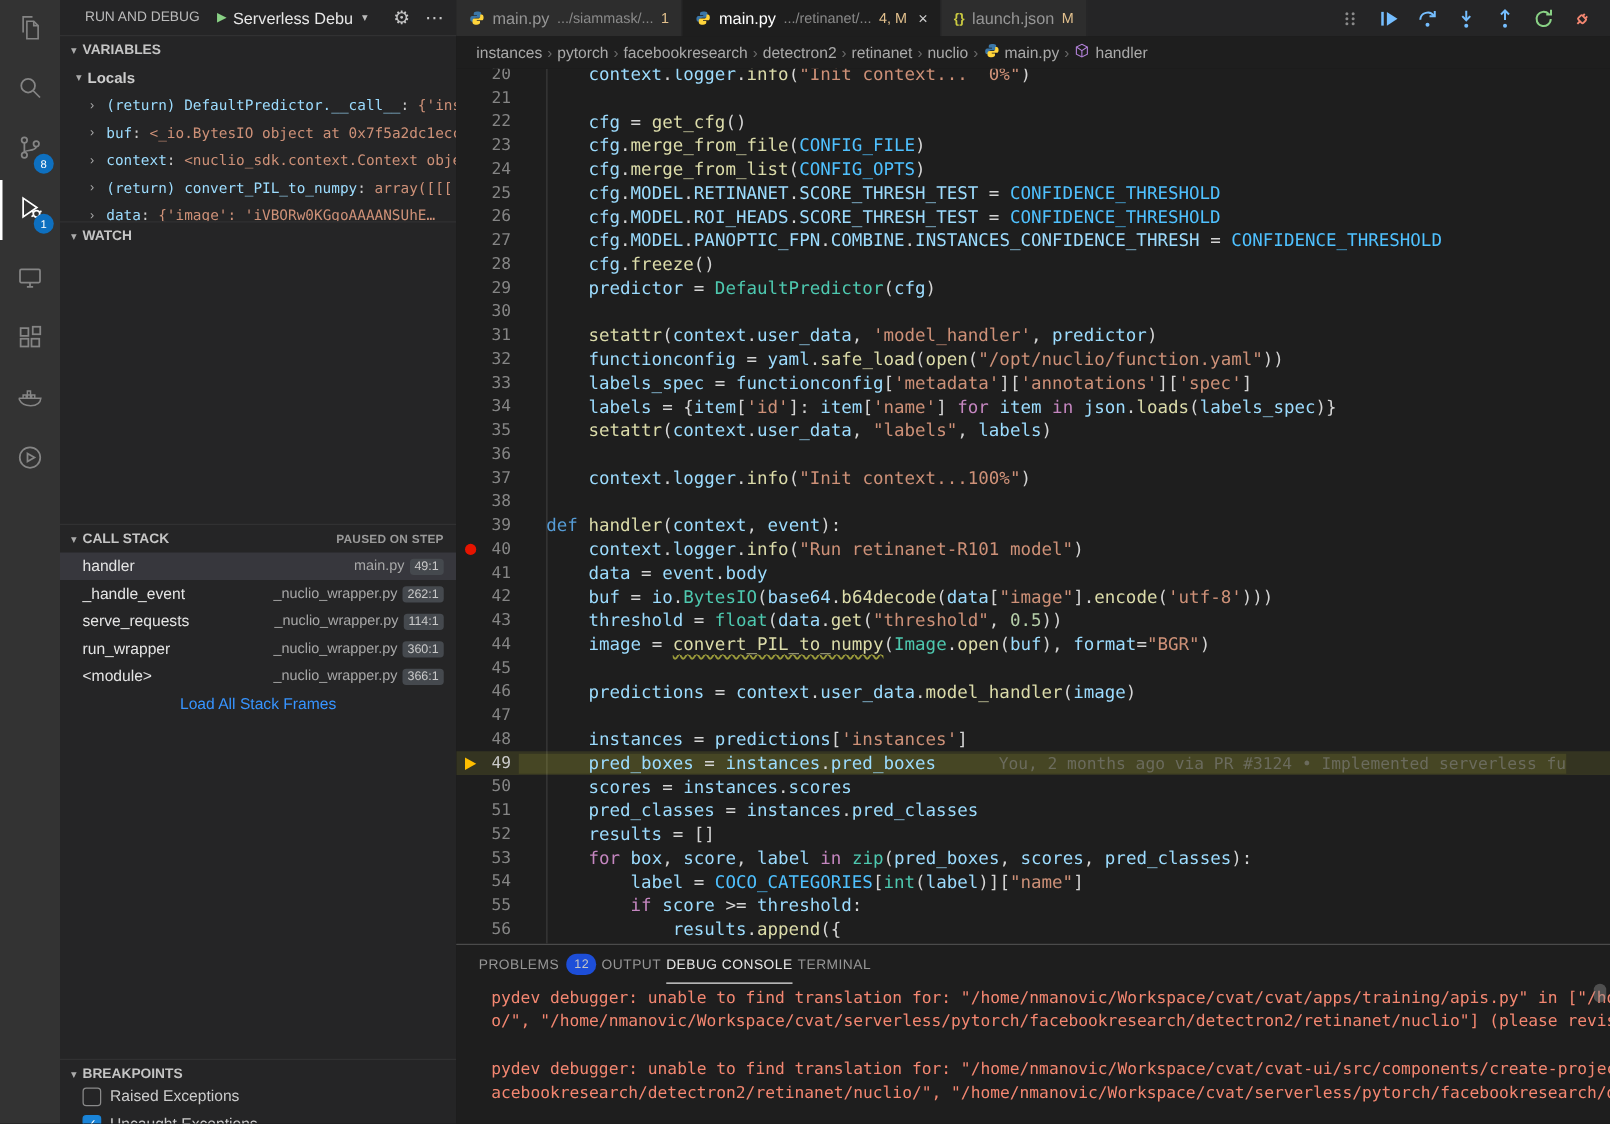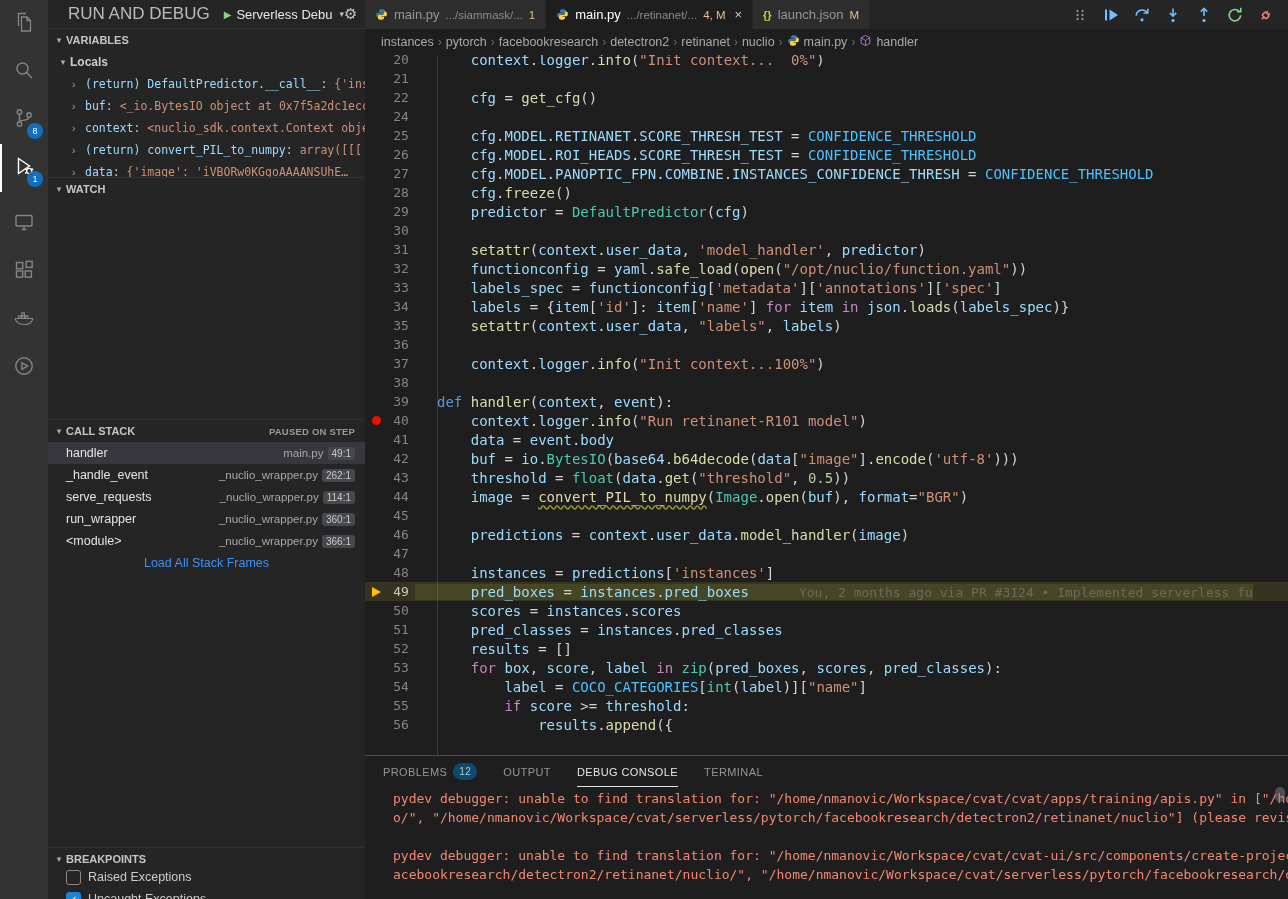--- a/index.html
+++ b/index.html
@@ -7,21 +7,21 @@
 .workbench{display:flex;width:1288px;height:899px}
 
 .activitybar{width:48px;background:#333333;display:flex;flex-direction:column;flex:none}
 .ab-item{width:48px;height:48px;display:flex;align-items:center;justify-content:center;color:#858585;position:relative;cursor:pointer}
 .ab-item.active{color:#ffffff;box-shadow:inset 2px 0 0 #ffffff}
 .ab-item.gap{margin-top:8px}
 .ab-badge{position:absolute;right:5px;bottom:5px;min-width:16px;height:16px;border-radius:8px;background:#0e70c0;color:#fff;font-size:9px;display:flex;align-items:center;justify-content:center;padding:0 3px}
 
 .sidebar{width:317px;background:#252526;flex:none;display:flex;flex-direction:column;color:#cccccc;overflow:hidden}
 .sidebar-header{height:28px;display:flex;align-items:center;padding:0 10px 0 20px;flex:none}
-.sb-title{font-size:17px;color:#bbbbbb;white-space:nowrap}
+.sb-title{font-size:11px;color:#bbbbbb;white-space:nowrap}
 .debug-config{display:flex;align-items:center;margin-left:14px;gap:5px;font-size:13px;color:#e7e7e7;cursor:pointer;white-space:nowrap}
 .play-icon{color:#89d185;font-size:10px}
 .chev{color:#bbbbbb;font-size:9px;margin-left:2px}
 .gear{margin-left:auto;font-size:15px;color:#c5c5c5;cursor:pointer}
 .more{margin-left:12px;font-size:15px;color:#c5c5c5;cursor:pointer}
 .sec{border-top:1px solid #313132;flex:none;overflow:hidden}
 .sec-h{height:22px;display:flex;align-items:center;font-size:11px;font-weight:bold;color:#c5c5c5;padding:0 10px 0 4px;cursor:pointer}
 .tw{font-size:9px;color:#aaaaaa;width:14px;text-align:center;flex:none;font-weight:normal}
 .sec-vars{height:149px}
 .sec-watch{height:242px}
@@ -75,24 +75,24 @@
 .lnum{width:28px;flex:none;text-align:center;color:#858585;font-size:13px}
 .code-line.cur .lnum{color:#cacaca}
 .ltext{padding-left:22px}
 .code-line.cur .ltext{background:rgba(255,255,64,0.09)}
 .tk-t{color:#d4d4d4}.tk-v{color:#9cdcfe}.tk-f{color:#dcdcaa}.tk-s{color:#ce9178}.tk-k{color:#c586c0}
 .tk-kb{color:#569cd6}.tk-c{color:#4fc1ff}.tk-n{color:#b5cea8}.tk-cl{color:#4ec9b0}
 .tk-fu{color:#dcdcaa;text-decoration:underline wavy;text-decoration-color:#9a9a3a;text-underline-offset:3px}
 .blame{color:#6b6b5d;margin-left:50px;font-size:13px}
 
 .panel{height:144px;flex:none;border-top:1px solid #4b4b4b;position:relative;display:flex;flex-direction:column;background:#1e1e1e}
-.panel-tabs{height:31px;display:flex;align-items:center;gap:26px;padding-left:18px;flex:none}
+.panel-tabs{height:31px;display:flex;align-items:center;gap:4px;padding-left:18px;flex:none}
 .ptab{font-size:11px;letter-spacing:.4px;color:#969696;display:flex;align-items:center;gap:6px;height:100%;cursor:pointer}
 .ptab.active{color:#e7e7e7;box-shadow:inset 0 -1px 0 #e7e7e7}
-.ptab-badge{background:#0c4a6e;color:#c5c5c5;border-radius:9px;padding:3px 6px;font-size:10px}
+.ptab-badge{background:#1d4ed8;color:#c5c5c5;border-radius:9px;padding:3px 6px;font-size:10px}
 .panel-content{flex:1;padding:2px 0 0 28px;font-family:"DejaVu Sans Mono",monospace;font-size:13px;line-height:19px;color:#f48771;overflow:hidden}
 .console-line{white-space:pre}
 .console-line.gap{margin-top:19px}
 .panel-thumb{position:absolute;top:31px;right:3px;width:10px;height:15px;background:rgba(140,140,140,.45);border-radius:5px;cursor:pointer}
 </style>
 </head>
 <body>
 
 <div class="workbench">
 
@@ -379,21 +379,22 @@
           <span>handler</span>
         </span>
       </div>
 
     <div class="editor">
       <div class="indent-guide"></div>
       <div class="code-lines">
           <div class="code-line"><span class="glyph"></span><span class="lnum">20</span><span class="ltext"><span class="tk-t">    </span><span class="tk-v">context</span><span class="tk-t">.</span><span class="tk-v">logger</span><span class="tk-t">.</span><span class="tk-f">info</span><span class="tk-t">(</span><span class="tk-s">"Init context...  0%"</span><span class="tk-t">)</span></span></div>
           <div class="code-line"><span class="glyph"></span><span class="lnum">21</span><span class="ltext"></span></div>
           <div class="code-line"><span class="glyph"></span><span class="lnum">22</span><span class="ltext"><span class="tk-t">    </span><span class="tk-v">cfg</span><span class="tk-t"> = </span><span class="tk-f">get_cfg</span><span class="tk-t">()</span></span></div>
-          <div class="code-line"><span class="glyph"></span><span class="lnum">24</span></div>
+          <div class="code-line"><span class="glyph"></span><span class="lnum">23</span><span class="ltext"><span class="tk-t">    </span><span class="tk-v">cfg</span><span class="tk-t">.</span><span class="tk-f">merge_from_file</span><span class="tk-t">(</span><span class="tk-c">CONFIG_FILE</span><span class="tk-t">)</span></span></div>
+          <div class="code-line"><span class="glyph"></span><span class="lnum">24</span><span class="ltext"><span class="tk-t">    </span><span class="tk-v">cfg</span><span class="tk-t">.</span><span class="tk-f">merge_from_list</span><span class="tk-t">(</span><span class="tk-c">CONFIG_OPTS</span><span class="tk-t">)</span></span></div>
           <div class="code-line"><span class="glyph"></span><span class="lnum">25</span><span class="ltext"><span class="tk-t">    </span><span class="tk-v">cfg</span><span class="tk-t">.</span><span class="tk-v">MODEL</span><span class="tk-t">.</span><span class="tk-v">RETINANET</span><span class="tk-t">.</span><span class="tk-v">SCORE_THRESH_TEST</span><span class="tk-t"> = </span><span class="tk-c">CONFIDENCE_THRESHOLD</span></span></div>
           <div class="code-line"><span class="glyph"></span><span class="lnum">26</span><span class="ltext"><span class="tk-t">    </span><span class="tk-v">cfg</span><span class="tk-t">.</span><span class="tk-v">MODEL</span><span class="tk-t">.</span><span class="tk-v">ROI_HEADS</span><span class="tk-t">.</span><span class="tk-v">SCORE_THRESH_TEST</span><span class="tk-t"> = </span><span class="tk-c">CONFIDENCE_THRESHOLD</span></span></div>
           <div class="code-line"><span class="glyph"></span><span class="lnum">27</span><span class="ltext"><span class="tk-t">    </span><span class="tk-v">cfg</span><span class="tk-t">.</span><span class="tk-v">MODEL</span><span class="tk-t">.</span><span class="tk-v">PANOPTIC_FPN</span><span class="tk-t">.</span><span class="tk-v">COMBINE</span><span class="tk-t">.</span><span class="tk-v">INSTANCES_CONFIDENCE_THRESH</span><span class="tk-t"> = </span><span class="tk-c">CONFIDENCE_THRESHOLD</span></span></div>
           <div class="code-line"><span class="glyph"></span><span class="lnum">28</span><span class="ltext"><span class="tk-t">    </span><span class="tk-v">cfg</span><span class="tk-t">.</span><span class="tk-f">freeze</span><span class="tk-t">()</span></span></div>
           <div class="code-line"><span class="glyph"></span><span class="lnum">29</span><span class="ltext"><span class="tk-t">    </span><span class="tk-v">predictor</span><span class="tk-t"> = </span><span class="tk-cl">DefaultPredictor</span><span class="tk-t">(</span><span class="tk-v">cfg</span><span class="tk-t">)</span></span></div>
           <div class="code-line"><span class="glyph"></span><span class="lnum">30</span><span class="ltext"></span></div>
           <div class="code-line"><span class="glyph"></span><span class="lnum">31</span><span class="ltext"><span class="tk-t">    </span><span class="tk-f">setattr</span><span class="tk-t">(</span><span class="tk-v">context</span><span class="tk-t">.</span><span class="tk-v">user_data</span><span class="tk-t">, </span><span class="tk-s">'model_handler'</span><span class="tk-t">, </span><span class="tk-v">predictor</span><span class="tk-t">)</span></span></div>
           <div class="code-line"><span class="glyph"></span><span class="lnum">32</span><span class="ltext"><span class="tk-t">    </span><span class="tk-v">functionconfig</span><span class="tk-t"> = </span><span class="tk-v">yaml</span><span class="tk-t">.</span><span class="tk-f">safe_load</span><span class="tk-t">(</span><span class="tk-f">open</span><span class="tk-t">(</span><span class="tk-s">"/opt/nuclio/function.yaml"</span><span class="tk-t">))</span></span></div>
           <div class="code-line"><span class="glyph"></span><span class="lnum">33</span><span class="ltext"><span class="tk-t">    </span><span class="tk-v">labels_spec</span><span class="tk-t"> = </span><span class="tk-v">functionconfig</span><span class="tk-t">[</span><span class="tk-s">'metadata'</span><span class="tk-t">][</span><span class="tk-s">'annotations'</span><span class="tk-t">][</span><span class="tk-s">'spec'</span><span class="tk-t">]</span></span></div>
           <div class="code-line"><span class="glyph"></span><span class="lnum">34</span><span class="ltext"><span class="tk-t">    </span><span class="tk-v">labels</span><span class="tk-t"> = {</span><span class="tk-v">item</span><span class="tk-t">[</span><span class="tk-s">'id'</span><span class="tk-t">]: </span><span class="tk-v">item</span><span class="tk-t">[</span><span class="tk-s">'name'</span><span class="tk-t">] </span><span class="tk-k">for</span><span class="tk-t"> </span><span class="tk-v">item</span><span class="tk-t"> </span><span class="tk-k">in</span><span class="tk-t"> </span><span class="tk-v">json</span><span class="tk-t">.</span><span class="tk-f">loads</span><span class="tk-t">(</span><span class="tk-v">labels_spec</span><span class="tk-t">)}</span></span></div>

